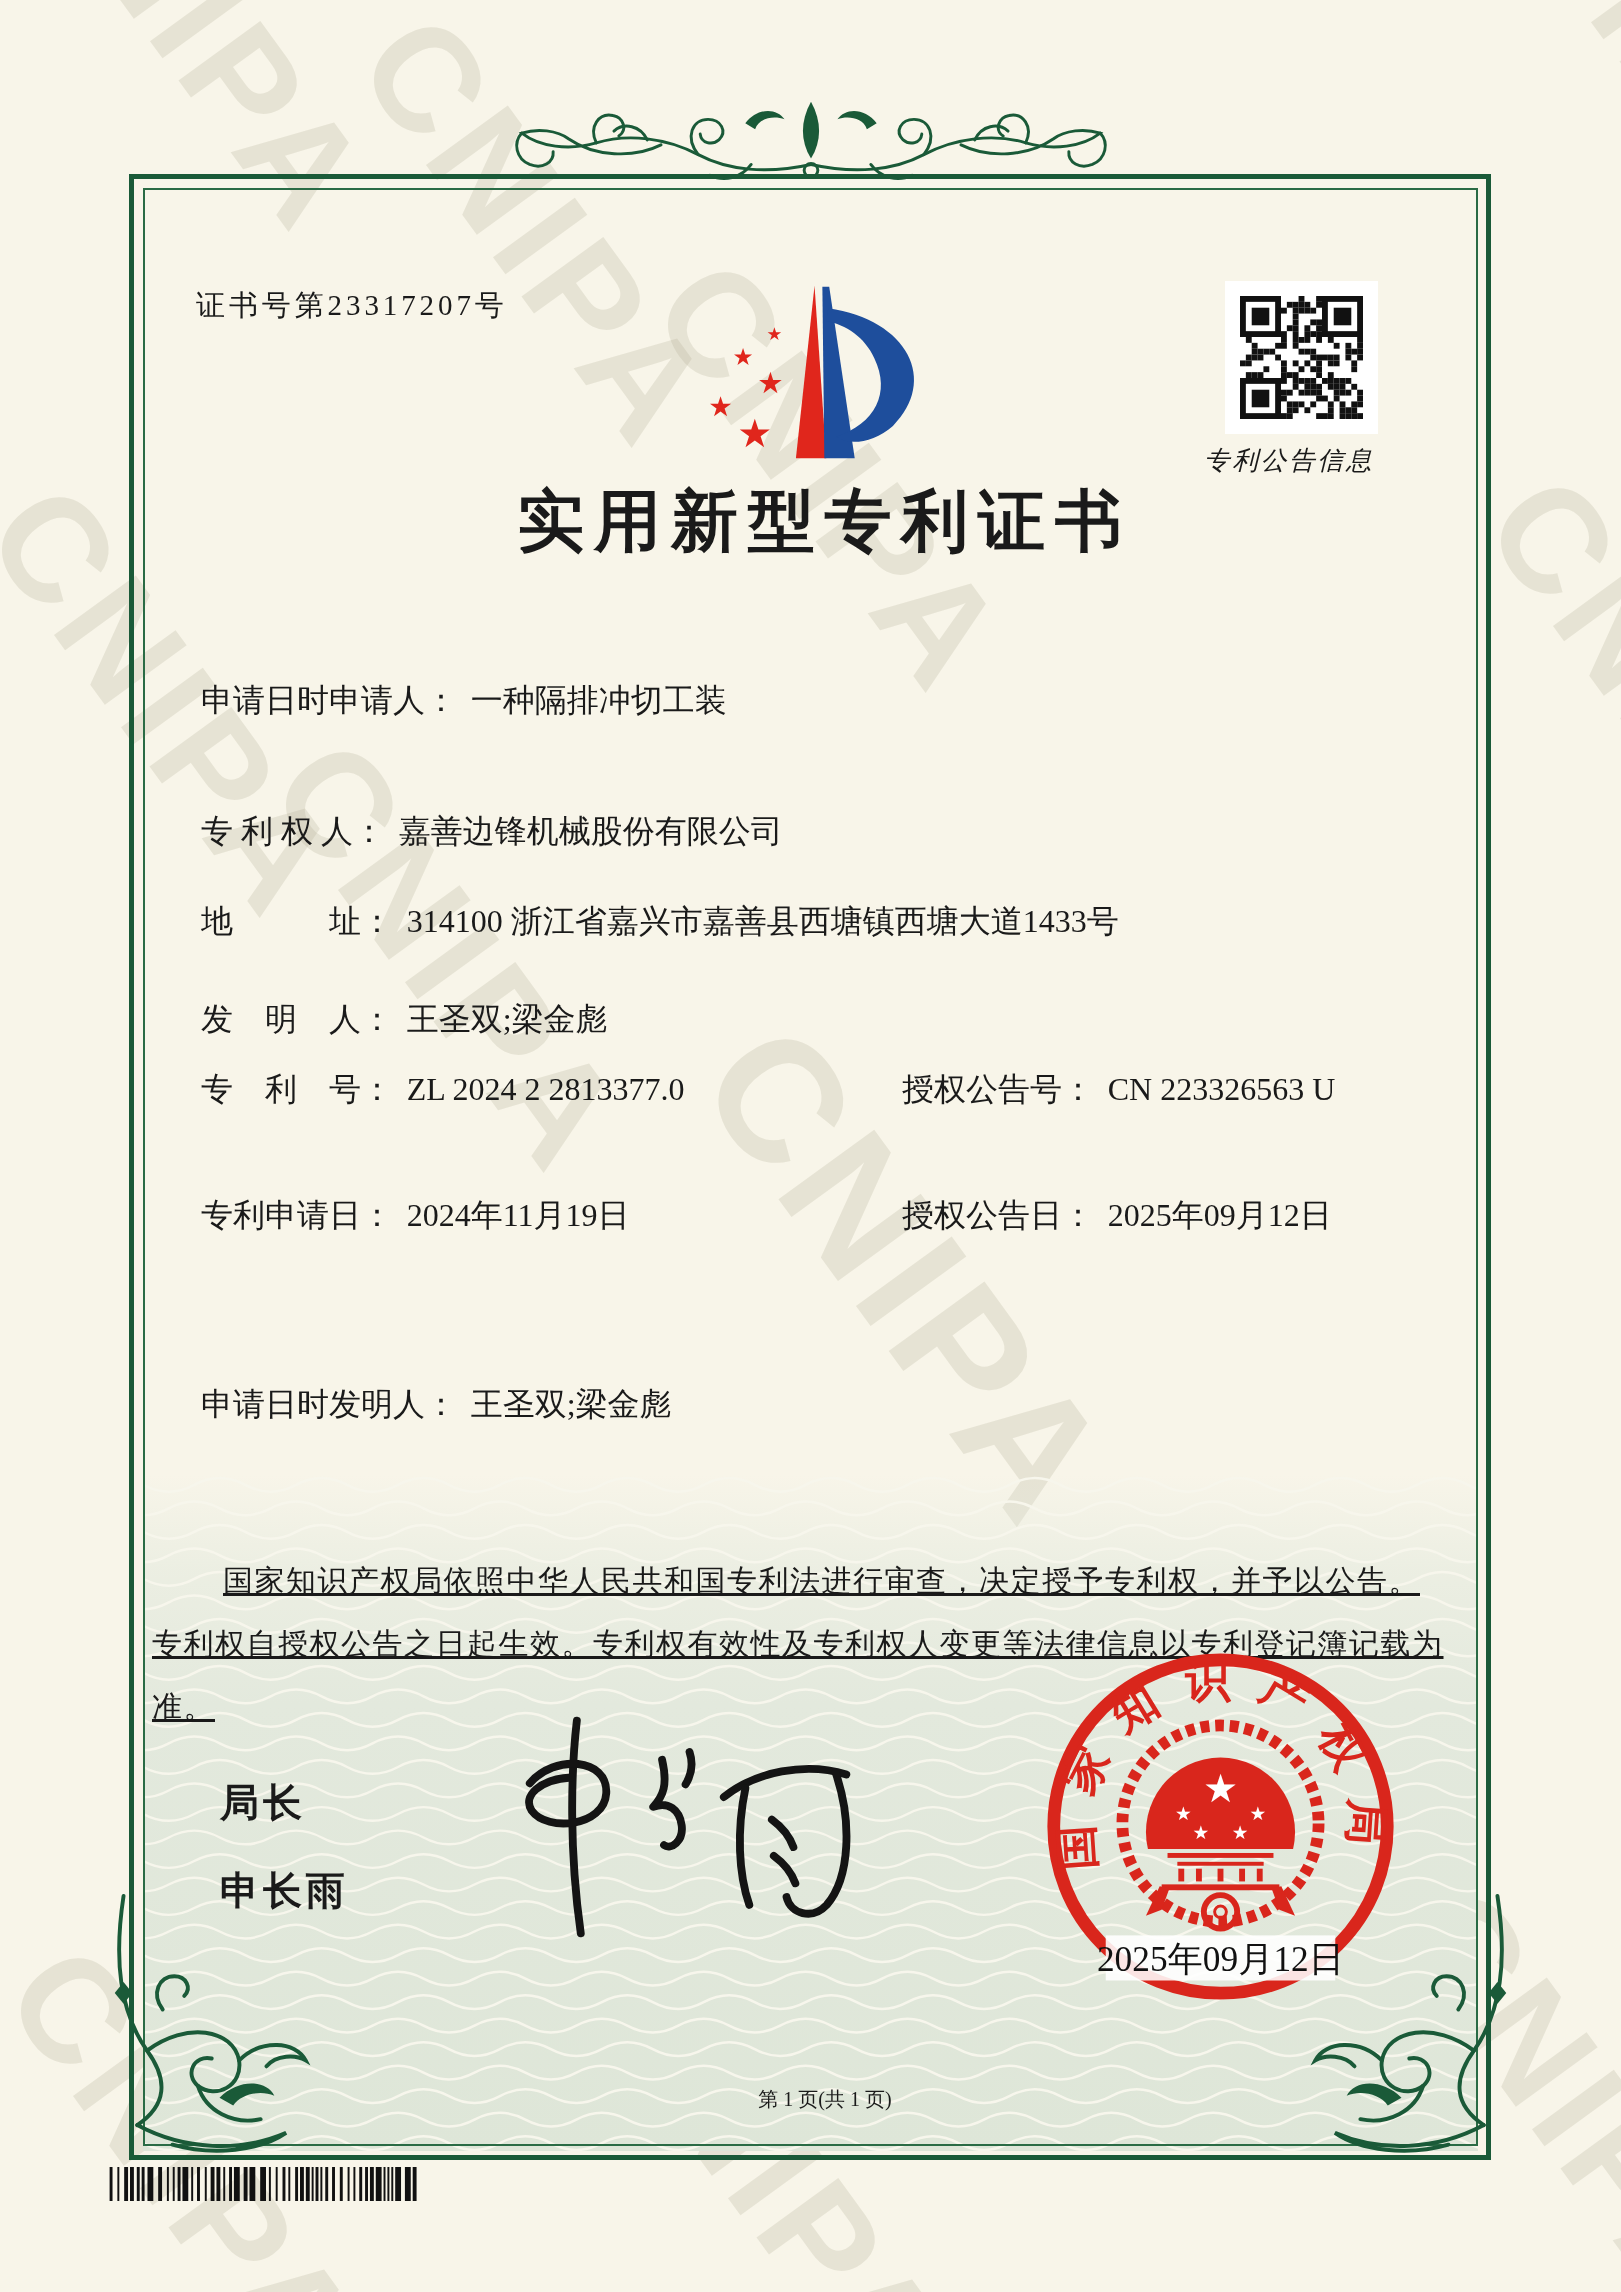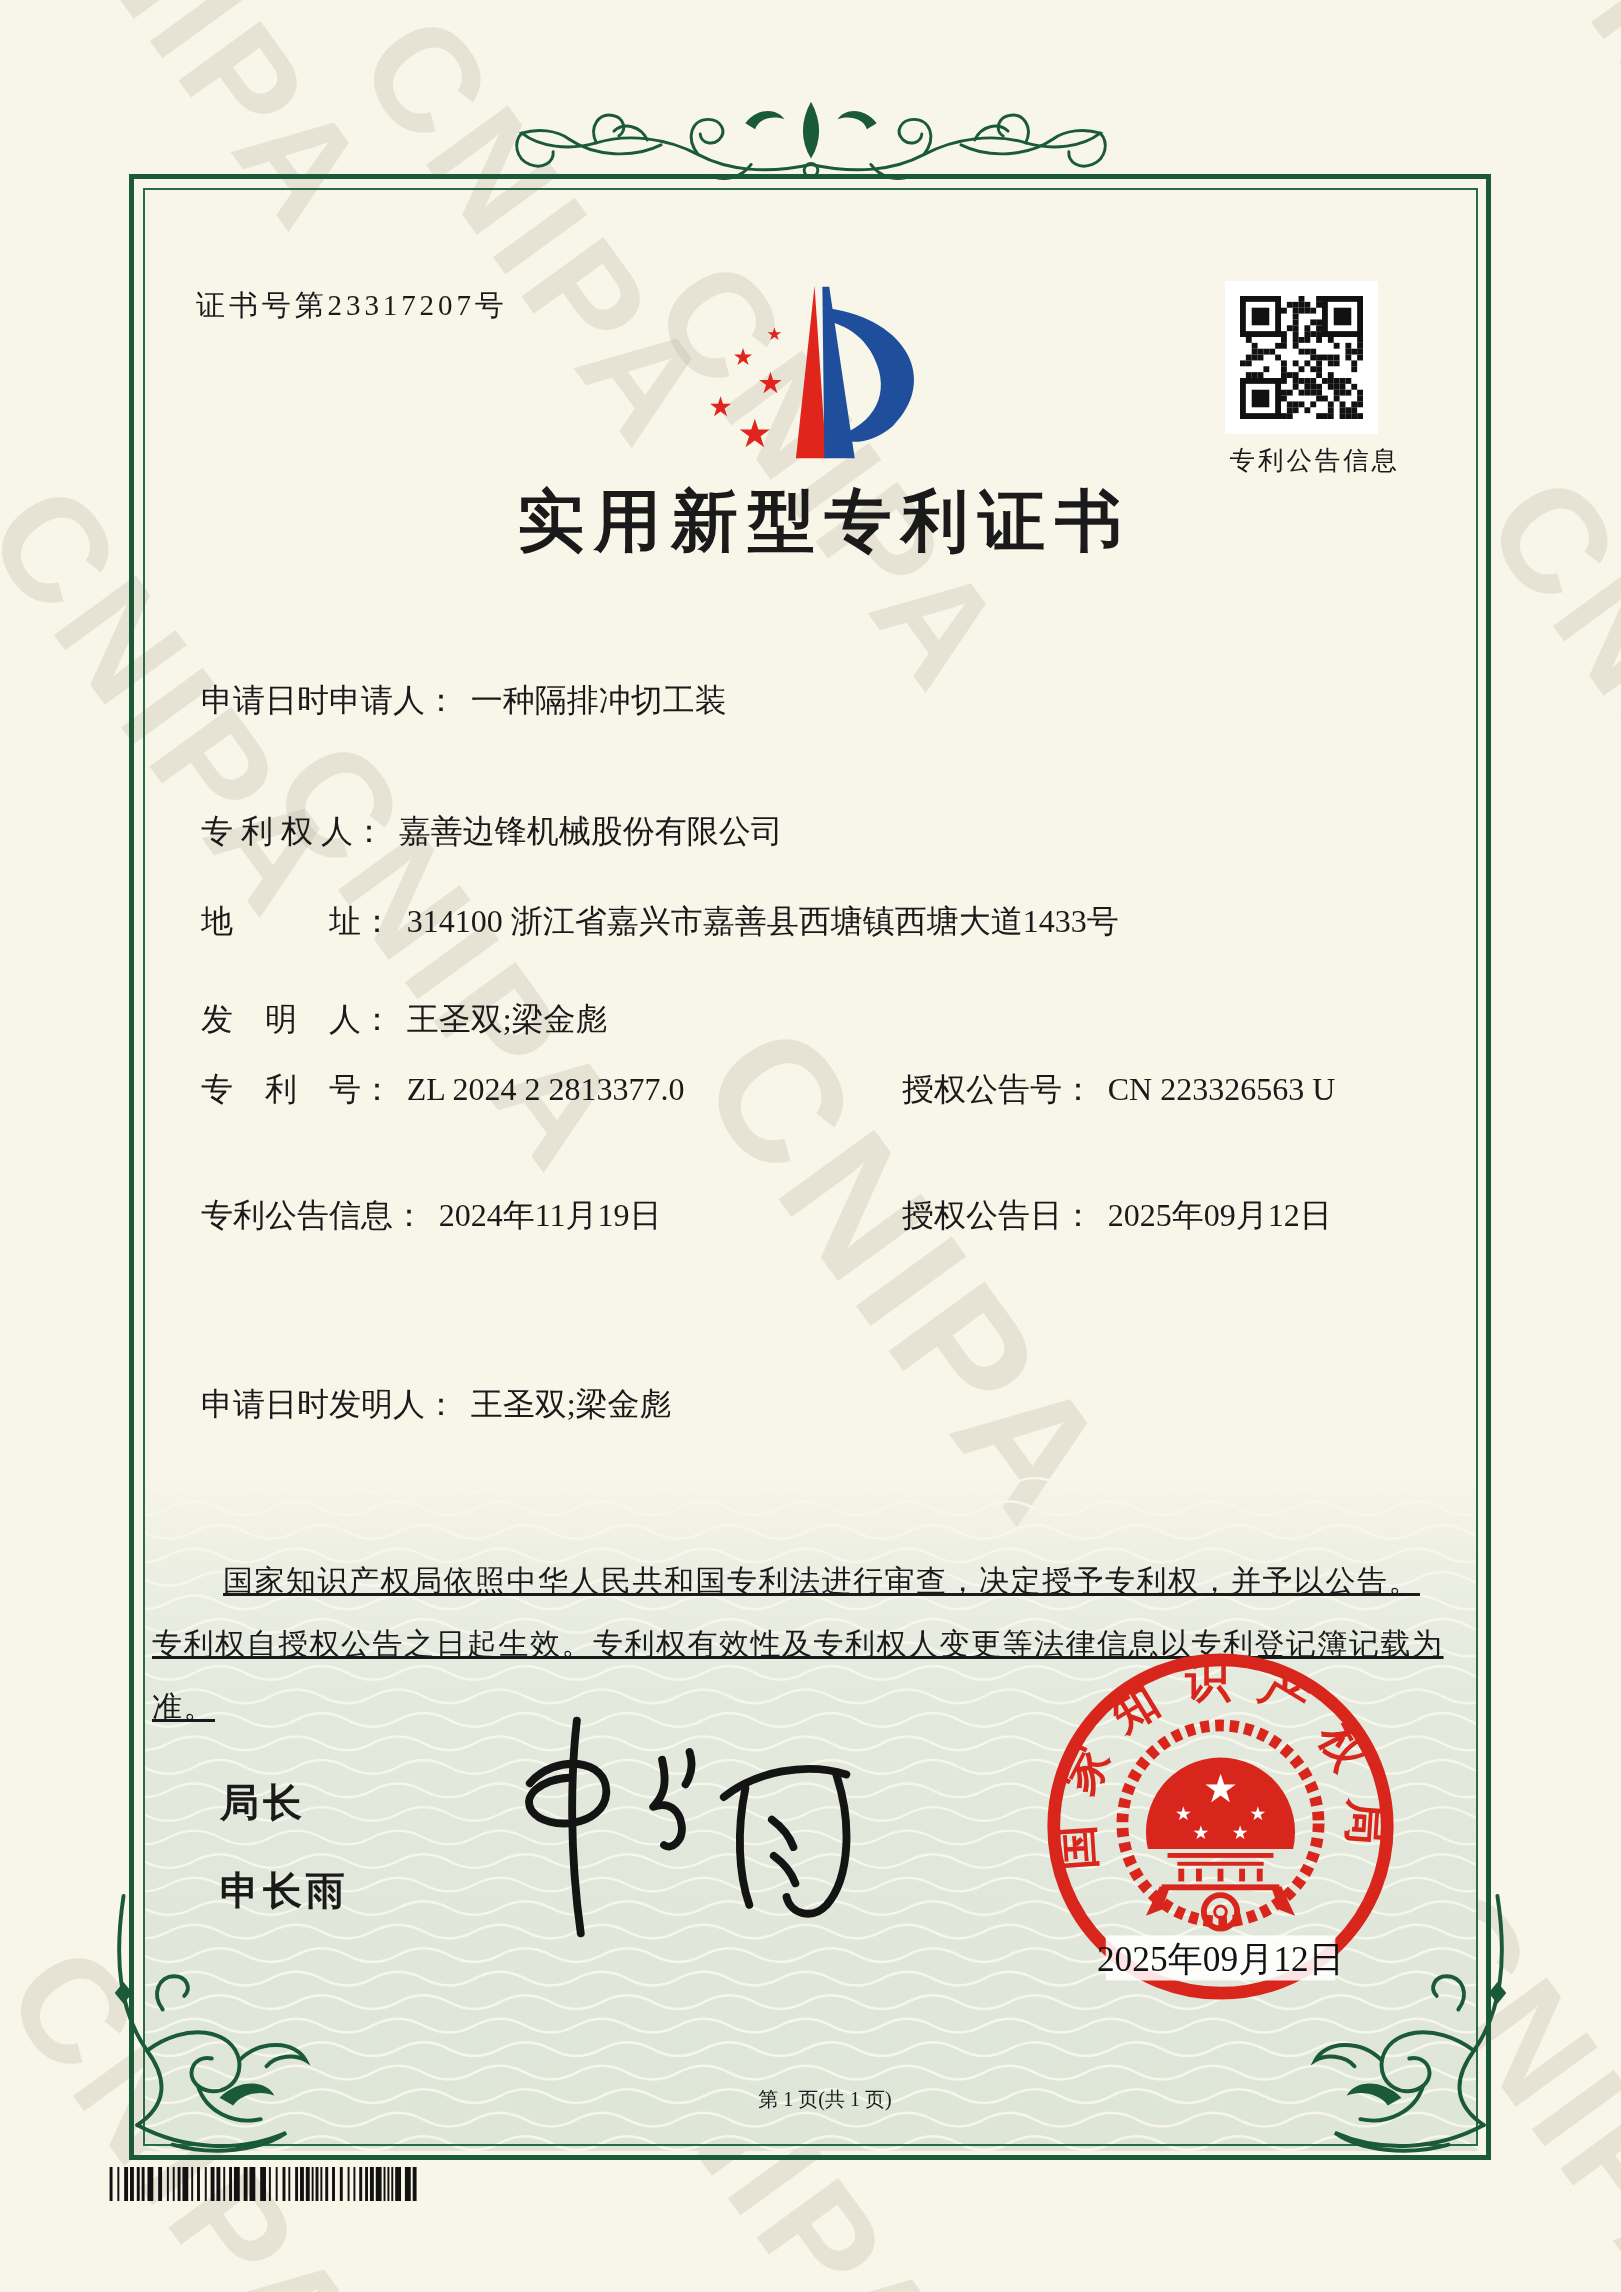--- a/index.html
+++ b/index.html
@@ -23,22 +23,22 @@
                border:2px solid #2a6b45;box-sizing:border-box;z-index:4;}
   .orn{position:absolute;z-index:5;}
   
   .content{position:absolute;inset:0;z-index:6;}
   .cert-no{position:absolute;left:196px;top:286px;font-size:29px;letter-spacing:3.9px;}
   .logo{position:absolute;left:681px;top:277px;width:270px;height:196px;}
   .title{position:absolute;left:0;right:0;top:476px;text-align:center;
          font-size:67px;font-weight:700;letter-spacing:9.8px;padding-left:28px;}
   .qr-box{position:absolute;left:1225px;top:281px;width:153px;height:153px;background:#fff;
           display:flex;align-items:center;justify-content:center;}
-  .qr-caption{position:absolute;left:1204px;top:443px;width:196px;text-align:right;
-              font-size:25.5px;letter-spacing:2.9px;}
+  .qr-caption{position:absolute;left:1204px;top:443px;width:196px;text-align:left;
+              font-size:25.5px;letter-spacing:2.9px;font-style:italic;}
   .row{position:absolute;left:201px;width:1284px;font-size:32px;white-space:nowrap;}
   .row .val{margin-left:13.7px;}
   .row .col2{position:absolute;left:701px;top:0;}
   .statement{position:absolute;left:152px;top:1549px;width:1335px;
              font-size:30px;line-height:63px;letter-spacing:1.5px;text-decoration:underline;}
   .statement .ln1{display:block;text-indent:71px;}
   .statement .ln2{display:block;}
   .director{position:absolute;left:220px;font-family:"Liberation Sans","DejaVu Sans",sans-serif;
             font-weight:700;font-size:39px;letter-spacing:3.9px;}
   .sig{position:absolute;left:461px;top:1703px;width:412px;height:245px;z-index:7;}
@@ -328,21 +328,21 @@
       <span class="lbl">地　　　址：</span><span class="val">314100 浙江省嘉兴市嘉善县西塘镇西塘大道1433号</span>
     </div>
     <div class="row" style="top:998px">
       <span class="lbl">发　明　人：</span><span class="val">王圣双;梁金彪</span>
     </div>
     <div class="row" style="top:1068px">
       <span class="lbl">专　利　号：</span><span class="val">ZL 2024 2 2813377.0</span>
       <span class="col2"><span class="lbl">授权公告号：</span><span class="val">CN 223326563 U</span></span>
     </div>
     <div class="row" style="top:1194px">
-      <span class="lbl">专利公告信息：</span><span class="val">2024年11月19日</span>
+      <span class="lbl">专利申请日：</span><span class="val">2024年11月19日</span>
       <span class="col2"><span class="lbl">授权公告日：</span><span class="val">2025年09月12日</span></span>
     </div>
     <div class="row" style="top:1383px">
       <span class="lbl">申请日时发明人：</span><span class="val">王圣双;梁金彪</span>
     </div>
 
     <div class="statement">
       <span class="ln1">国家知识产权局依照中华人民共和国专利法进行审查，决定授予专利权，并予以公告。</span>
       <span class="ln2">专利权自授权公告之日起生效。专利权有效性及专利权人变更等法律信息以专利登记簿记载为准。</span>
     </div>

